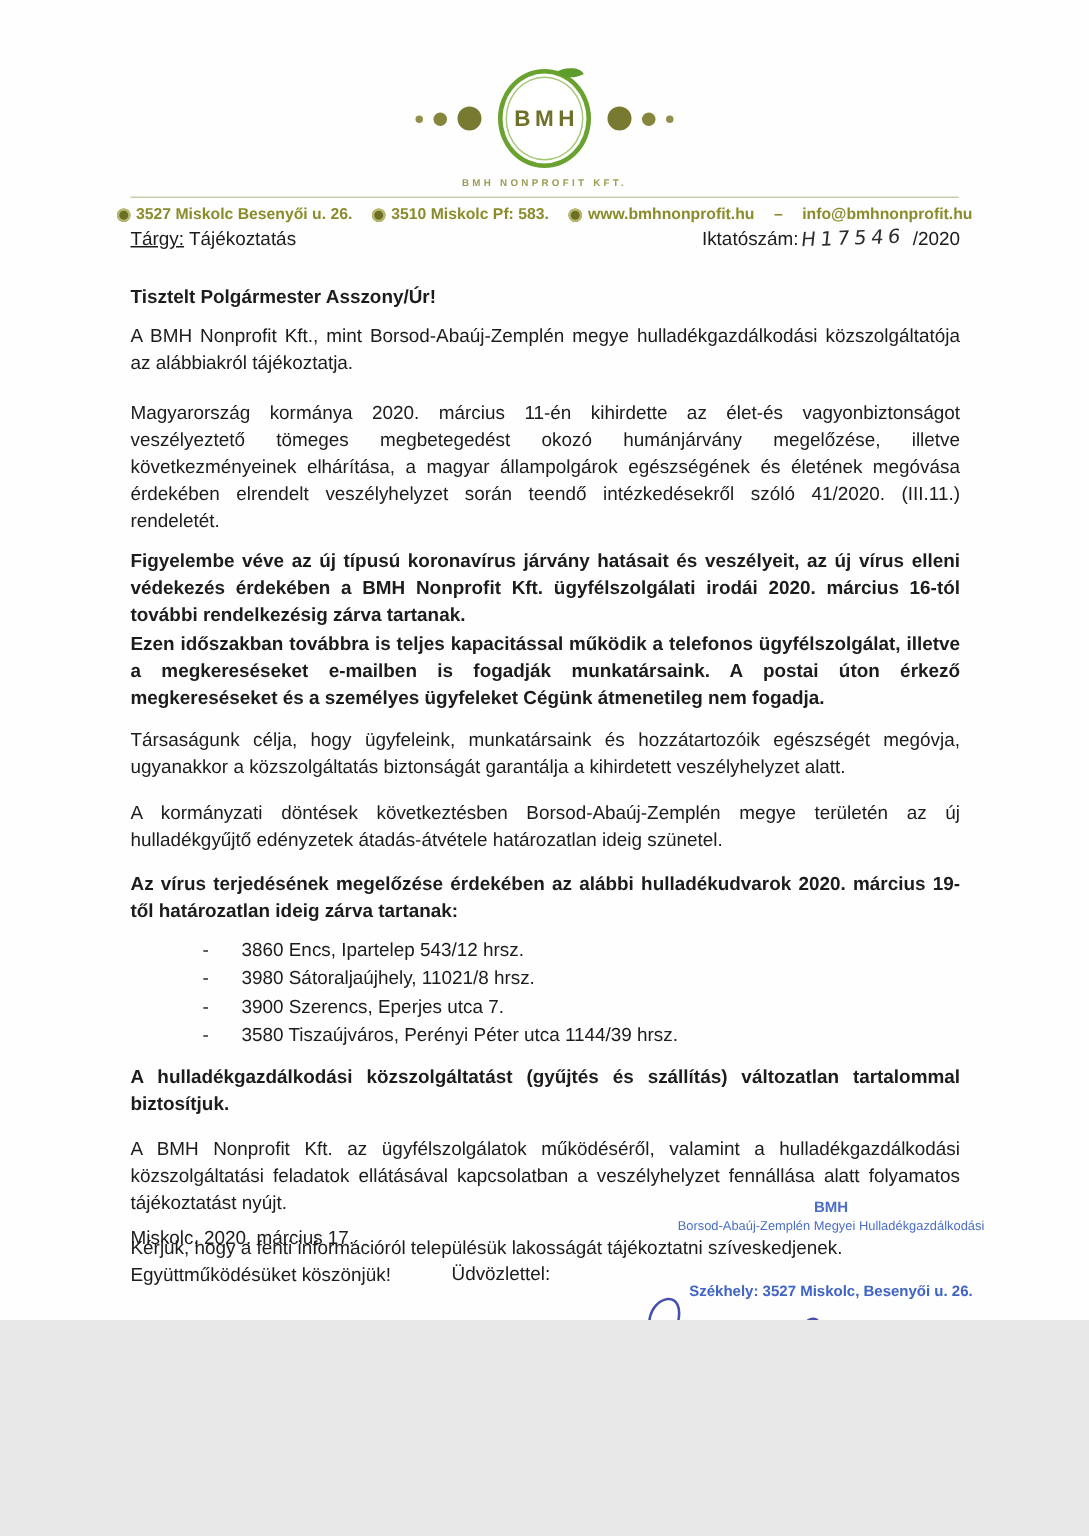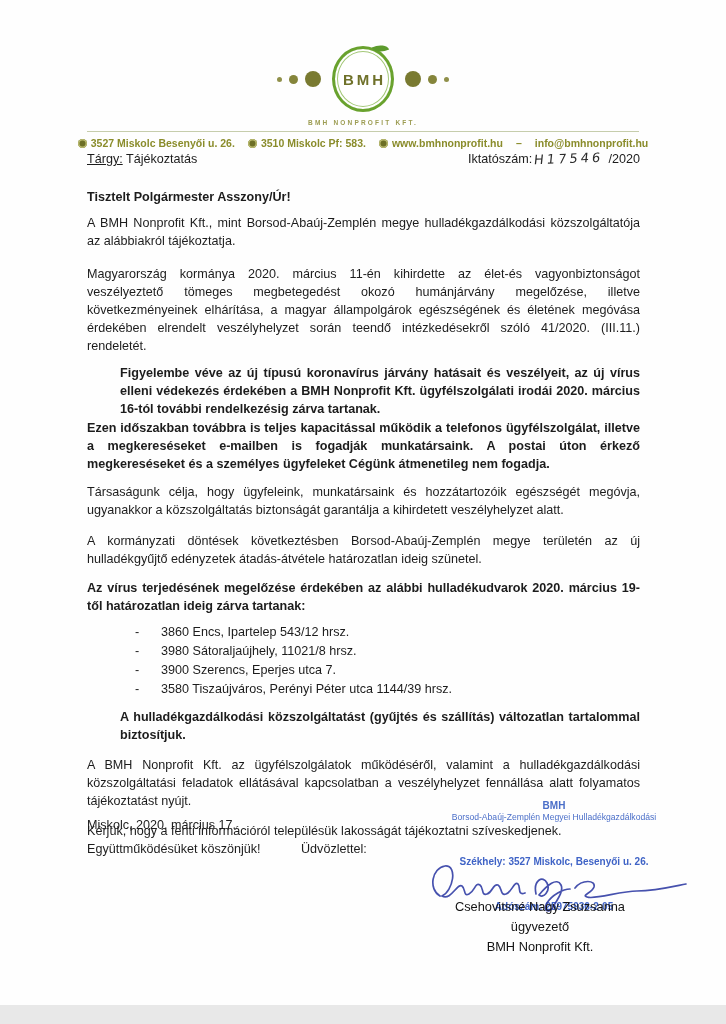--- a/index.html
+++ b/index.html
@@ -1,18 +1,18 @@
 <!DOCTYPE html>
 <html><head>
 <meta charset="utf-8">
 <style>
   * { margin:0; padding:0; box-sizing:border-box; }
   html,body { background:#e8e8e8; }
   .page {
-    position:relative; width:726px; height:1005px; margin:0 auto;
+    position:relative; width:726px; height:880px; margin:0 auto;
     background:#fefefe; overflow:hidden;
     font-family:"Liberation Sans", sans-serif; color:#1c1c1c;
   }
   
   .letterhead { position:absolute; top:46px; left:0; right:0; text-align:center; }
   .logo-row { display:flex; align-items:center; justify-content:center; gap:11px; }
   .dots { display:flex; align-items:center; gap:7px; }
   .dot { border-radius:50%; background:#87873a; }
   .dot.s { width:5px; height:5px; background:#90904a; }
   .dot.m { width:9px; height:9px; background:#85853b; }
@@ -47,21 +47,21 @@
   .meta-row { display:flex; justify-content:space-between; align-items:baseline; }
   .u { text-decoration:underline;text-align:right; }
   .handwrit {
     display:inline-block; font-family:"DejaVu Sans", sans-serif; font-size:13px;
     letter-spacing:3px; color:#2c2c2c; transform:rotate(-2deg) skewX(-8deg);
     margin:0 5px 0 2px;
   }
   .b { font-weight:bold; }
   p.para { text-align:justify; }
   .salutation { margin-top:20px; font-weight:bold; }
-  .mt8{margin-top:8px;} .mt15{margin-top:15px;} .mt9{margin-top:9px;margin-left:33px;} .mt10{margin-top:10px;}
+  .mt8{margin-top:8px;} .mt15{margin-top:15px;} .mt9{margin-top:9px;} .mt10{margin-top:10px;}
   .mt1{margin-top:1px;} .mt13{margin-top:13px;} .mt11{margin-top:11px;} .mt12{margin-top:12px;}
   .yard-list { margin-top:8px; }
   .yard-item { display:flex; line-height:19px; padding-left:48px; }
   .yard-item .dash { width:26px; }
   
   .dateline { position:absolute; left:87px; top:818px; font-size:12.6px; }
   .closing  { position:absolute; left:301px; top:842px; font-size:12.6px; }
   .stamp {
     position:absolute; left:408px; top:800px; width:292px; text-align:center;
     color:#4a6ec8; line-height:11.5px; filter:blur(.2px);

